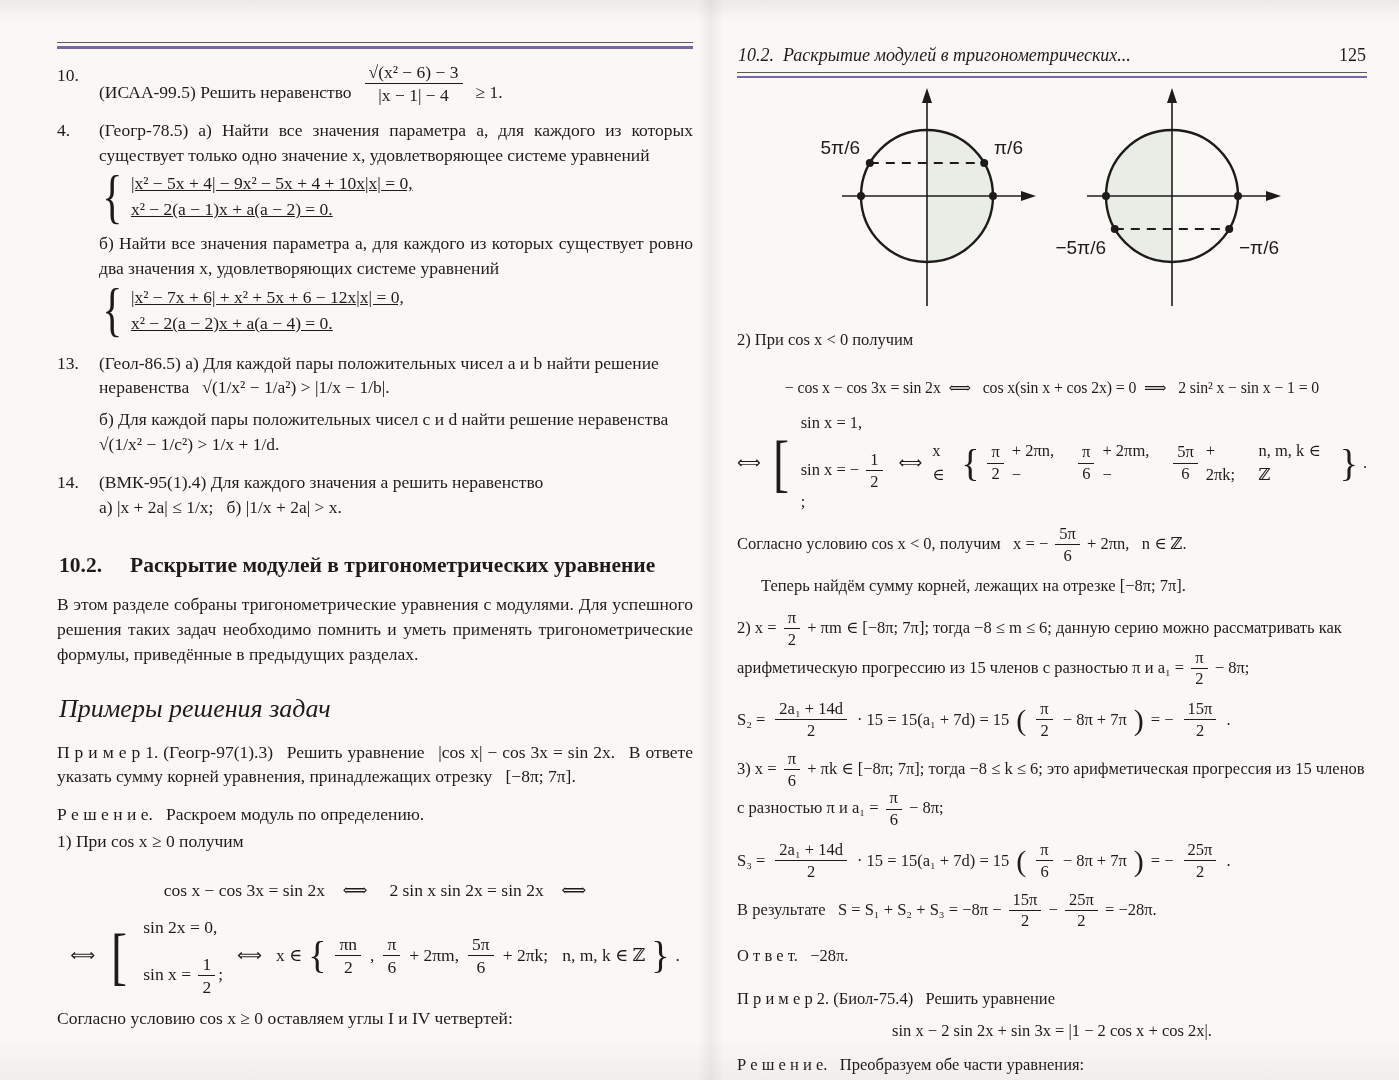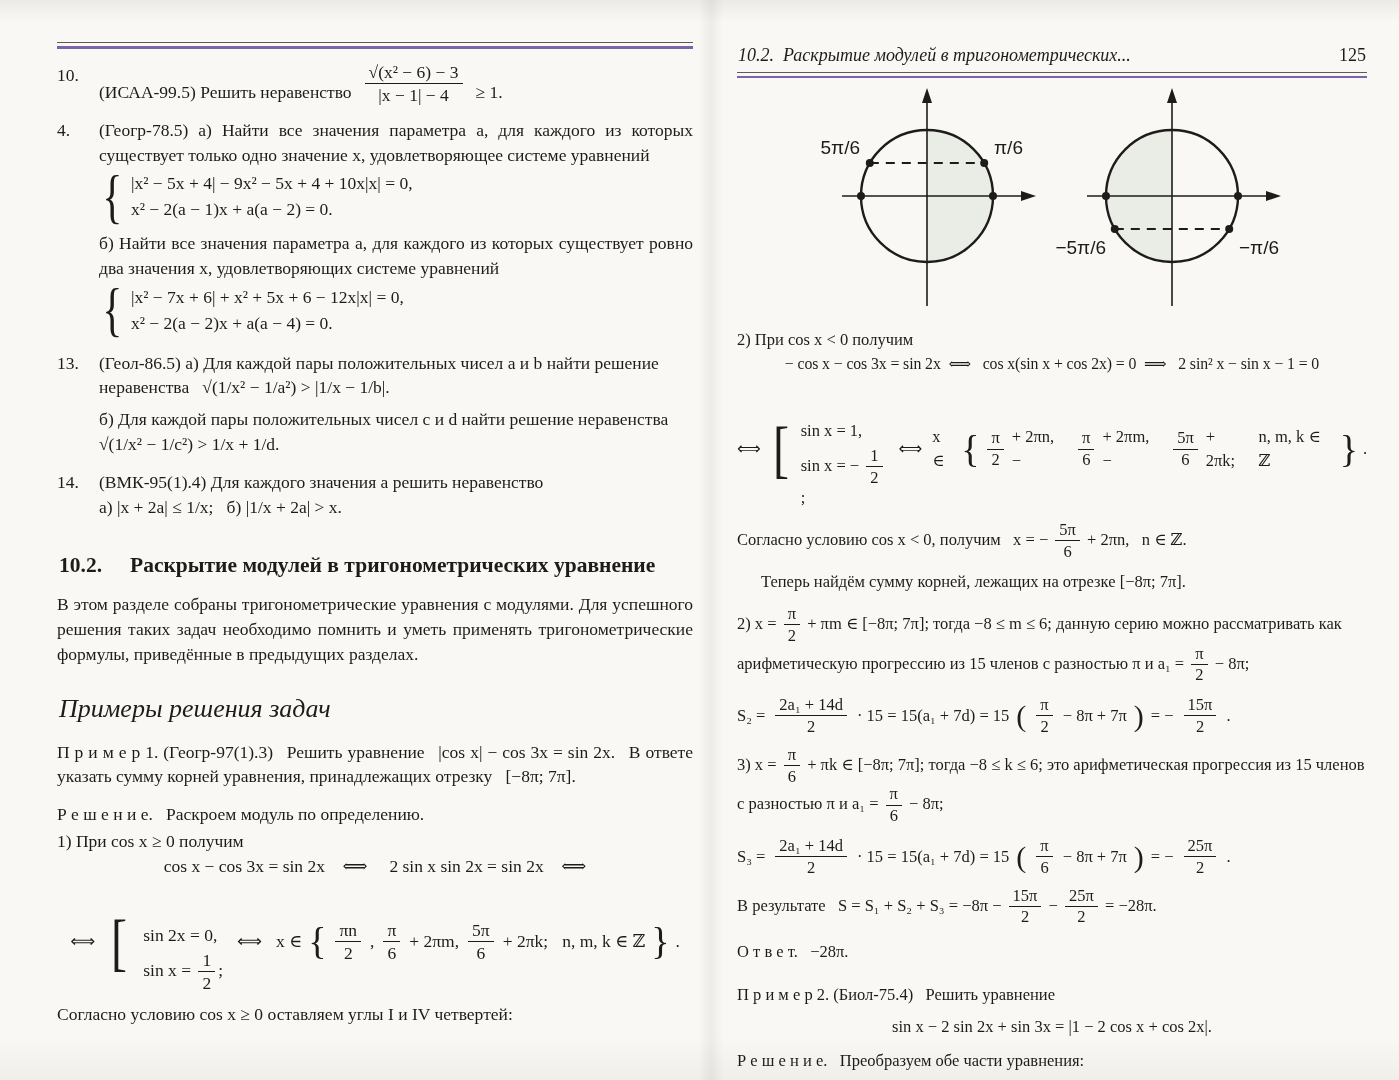--- a/index.html
+++ b/index.html
@@ -31,35 +31,35 @@
   .pnum { flex:none; width:42px; }
   .pbody { flex:1; text-align:justify; }
   .p10row { display:flex; align-items:flex-end; gap:10px; text-align:left; }
 
   .frac { display:inline-flex; flex-direction:column; text-align:center; vertical-align:middle; line-height:1.08; margin:0 3px; }
   .frac .fnum { border-bottom:1.4px solid #1d1c1a; padding:0 4px 1.5px; }
   .frac .fden { padding:1.5px 4px 0; }
 
   .sys { display:flex; align-items:center; margin:4px 0 2px 0; text-align:left; }
   .sysbrace { font-size:56px; line-height:0.85; font-weight:300; margin-right:5px; transform:scale(0.75,1.05); color:#1d1c1a; }
-  .syslines { display:flex; flex-direction:column; gap:1px; }
+  .syslines { display:flex; flex-direction:column; gap:1px;text-decoration:underline; }
 
   .sech { display:flex; gap:28px; font-weight:bold; font-size:21.5px; margin:30px 0 12px 2px; }
   .intro { text-align:justify; margin:0; }
   .exh { font-style:italic; font-weight:normal; font-size:26px; margin:24px 0 10px 2px; }
   .para { text-align:justify; margin:12px 0 0 0; }
   .plain { margin:10px 0 0 0; }
 
   .crow { display:flex; align-items:center; justify-content:center; gap:14px; margin:12px 0 10px; text-align:left; }
   .lbrack { font-size:60px; line-height:0.8; font-weight:300; transform:scale(0.8,1.05); }
-  .caselines { display:flex; flex-direction:column; gap:3px;margin-top:32px; }
+  .caselines { display:flex; flex-direction:column; gap:15px; }
   .setrow { display:inline-flex; align-items:center; gap:6px; flex-wrap:nowrap; }
   .cbrace { font-size:38px; font-weight:300; line-height:0.9; }
   .bigp { font-size:30px; font-weight:300; line-height:0.9; }
-  .eqc { text-align:center; margin:0 0 10px; }
+  .eqc { text-align:center; margin:24px 0 10px; }
   .eqcrow { display:flex; align-items:center; justify-content:center; gap:7px; margin:12px 0 10px; text-align:left; }
   .arr { font-family:"DejaVu Sans",sans-serif; }
   .tight { font-size:15.8px; letter-spacing:-0.1px; }
   .ind { text-indent:24px; }
 
   svg text { font-family:"Liberation Sans","DejaVu Sans",sans-serif; font-size:19px; fill:#1d1c1a; }
 </style>
 </head>
 <body>
 

